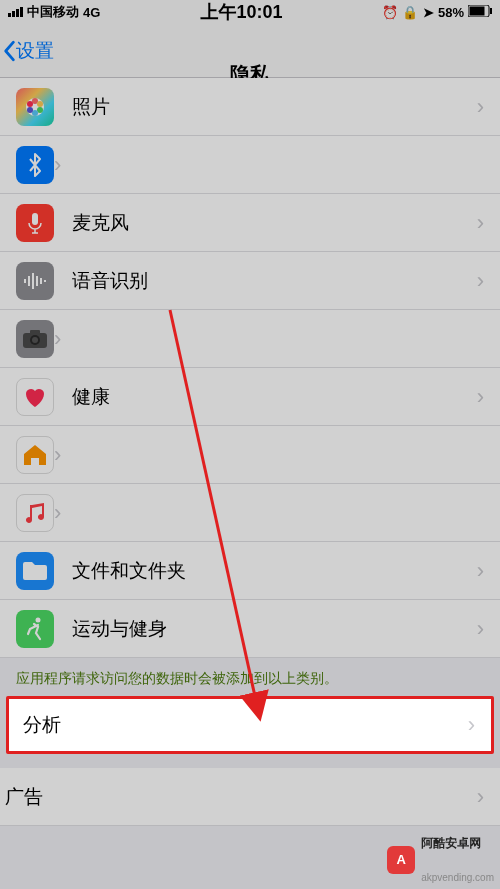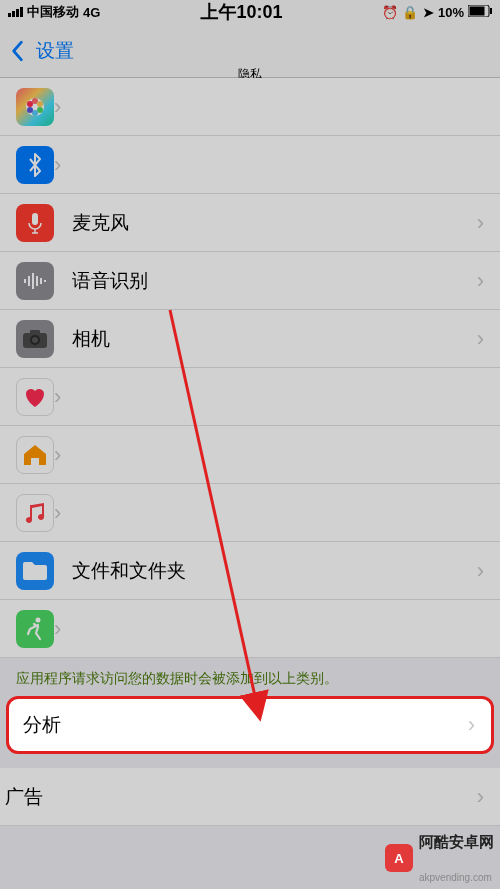--- a/index.html
+++ b/index.html
@@ -36,29 +36,29 @@
       border-bottom: 1px solid #c8c7cc;
       position: relative;
       display: flex;
       align-items: center;
     }
     .back-btn {
       display: flex;
       align-items: center;
       color: #007aff;
       font-size: 19px;
-      padding-left: 10px;
-      gap: 12px;
+      padding-left: 2px;
+      gap: 0;
     }
     .nav-title {
       position: absolute;
       left: 50%;
       transform: translateX(-50%);
-      font-size: 12px;
-      font-weight: 400;
+      font-size: 20px;
+      font-weight: 700;
       margin-top: 48px;
     }
     .row {
       background: #fff;
       display: flex;
       align-items: center;
       height: 58px;
       border-bottom: 1px solid #e0e0e3;
       position: relative;
     }
@@ -86,21 +86,21 @@
       font-size: 14px;
       color: #4d7c0f;
       padding: 12px 16px 8px;
     }
     .highlight-row {
       position: relative;
       z-index: 60;
       border: 3px solid #e02020;
       margin: 0 6px;
       background: #fff;
-      border-radius: 12px;
+      border-radius: 2px;
     }
     .highlight-row .row-label { margin-left: 14px; }
     .arrow-svg {
       position: absolute;
       top: 300px;
       left: 130px;
       z-index: 70;
       pointer-events: none;
     }
     .watermark {
@@ -113,21 +113,21 @@
       gap: 6px;
       font-size: 13px;
     }
     .wm-badge {
       width: 28px; height: 28px; border-radius: 6px;
       background: #e23a3a;
       display:flex;align-items:center;justify-content:center;
       color:#fff;font-weight:bold;
     }
     .wm-text { text-align: left; line-height: 1.1; }
-    .wm-text .t1 { font-weight: 700; color: #222; font-size: 15px;}
+    .wm-text .t1 { font-weight: 700; color: #222; font-size: 12px;}
     .wm-text .t2 { font-size: 10px; color: #888; margin-top: 22px; }
     .signal { display:inline-flex; align-items:flex-end; gap:1px; }
     .signal span { width:3px; background:#000; display:inline-block; }
   </style>
 </head>
 <body>
 
 <div class="status-bar">
   <div class="status-left">
     <span class="signal">
@@ -137,21 +137,21 @@
         <span style="height:10px"></span>
     </span>
     <span>中国移动</span>
     <span>4G</span>
   </div>
   <div class="status-center">上午10:01</div>
   <div class="status-right">
     <span>⏰</span>
     <span>🔒</span>
     <span>➤</span>
-    <span>10%</span>
+    <span>58%</span>
     <span>
       <svg width="24" height="12" viewBox="0 0 24 12">
           <rect x="0" y="0" width="21" height="12" rx="2" fill="none" stroke="#000"></rect>
           <rect x="1.5" y="1.5" width="15" height="9" fill="#000"></rect>
           <rect x="22" y="3" width="2" height="6" fill="#000"></rect>
         </svg>
     </span>
   </div>
 </div>
 
@@ -171,20 +171,21 @@
         <svg width="24" height="24" viewBox="0 0 24 24">
           <circle cx="12" cy="12" r="9" fill="#fff"></circle>
           <circle cx="12" cy="6" r="3" fill="#ff6b6b"></circle>
           <circle cx="17" cy="9" r="3" fill="#feca57"></circle>
           <circle cx="17" cy="15" r="3" fill="#4cd964"></circle>
           <circle cx="12" cy="18" r="3" fill="#5ac8fa"></circle>
           <circle cx="7" cy="15" r="3" fill="#5856d6"></circle>
           <circle cx="7" cy="9" r="3" fill="#ff2d55"></circle>
         </svg>
       </div>
+      <span class="row-label">照片</span>
       <span class="chevron">›</span>
     </div>
     <div class="row">
       <div class="row-icon" style="background: rgb(0, 122, 255);">
         <svg width="20" height="26" viewBox="0 0 20 26" fill="#fff">
           <path d="M10 0v26l8-7-6-6 6-6-8-7zm0 4l4 3-4 4V4zm0 14l4-4-4-3v7z" opacity="0"></path>
           <path d="M5 7l10 12-5 5V2l5 5L5 19" stroke="#fff" stroke-width="2" fill="none" stroke-linejoin="round"></path>
         </svg>
       </div>
       <span class="chevron">›</span>
@@ -215,29 +216,29 @@
     </div>
     <div class="row">
       <div class="row-icon" style="background: rgb(142, 142, 147);">
         <svg width="26" height="20" viewBox="0 0 26 20">
           <rect x="1" y="4" width="24" height="15" rx="3" fill="#4a4a4a"></rect>
           <rect x="8" y="1" width="10" height="5" rx="1" fill="#4a4a4a"></rect>
           <circle cx="13" cy="11" r="5" fill="#2a2a2a"></circle>
           <circle cx="13" cy="11" r="3" fill="#555"></circle>
         </svg>
       </div>
-      <span class="row-label">相机</span>
       <span class="chevron">›</span>
     </div>
     <div class="row">
       <div class="row-icon" style="background: rgb(255, 255, 255); border: 1px solid rgb(221, 221, 221);">
         <svg width="24" height="22" viewBox="0 0 24 22">
           <path d="M12 21s-9-6-9-13a5 5 0 019-3 5 5 0 019 3c0 7-9 13-9 13z" fill="#ff2d55"></path>
         </svg>
       </div>
+      <span class="row-label">健康</span>
       <span class="chevron">›</span>
     </div>
     <div class="row">
       <div class="row-icon" style="background: rgb(255, 255, 255); border: 1px solid rgb(221, 221, 221);">
         <svg width="26" height="24" viewBox="0 0 26 24">
           <path d="M13 2L2 11v11h7v-7h8v7h7V11L13 2z" fill="#ff9500"></path>
         </svg>
       </div>
       <span class="chevron">›</span>
     </div>
@@ -259,20 +260,21 @@
       <span class="row-label">文件和文件夹</span>
       <span class="chevron">›</span>
     </div>
     <div class="row">
       <div class="row-icon" style="background: rgb(76, 217, 100);">
         <svg width="22" height="26" viewBox="0 0 22 26" fill="#fff">
           <circle cx="14" cy="4" r="2.5"></circle>
           <path d="M10 8l4 3-2 6 4 6m-6-12l-4 2-2 5m6-7l4-2" stroke="#fff" stroke-width="2.2" fill="none" stroke-linecap="round"></path>
         </svg>
       </div>
+      <span class="row-label">运动与健身</span>
       <span class="chevron">›</span>
     </div>
   </div>
 
 <div class="footer-text">应用程序请求访问您的数据时会被添加到以上类别。</div>
 
 <div class="row highlight-row">
   <span class="row-label">分析</span>
   <span class="chevron">›</span>
 </div>

